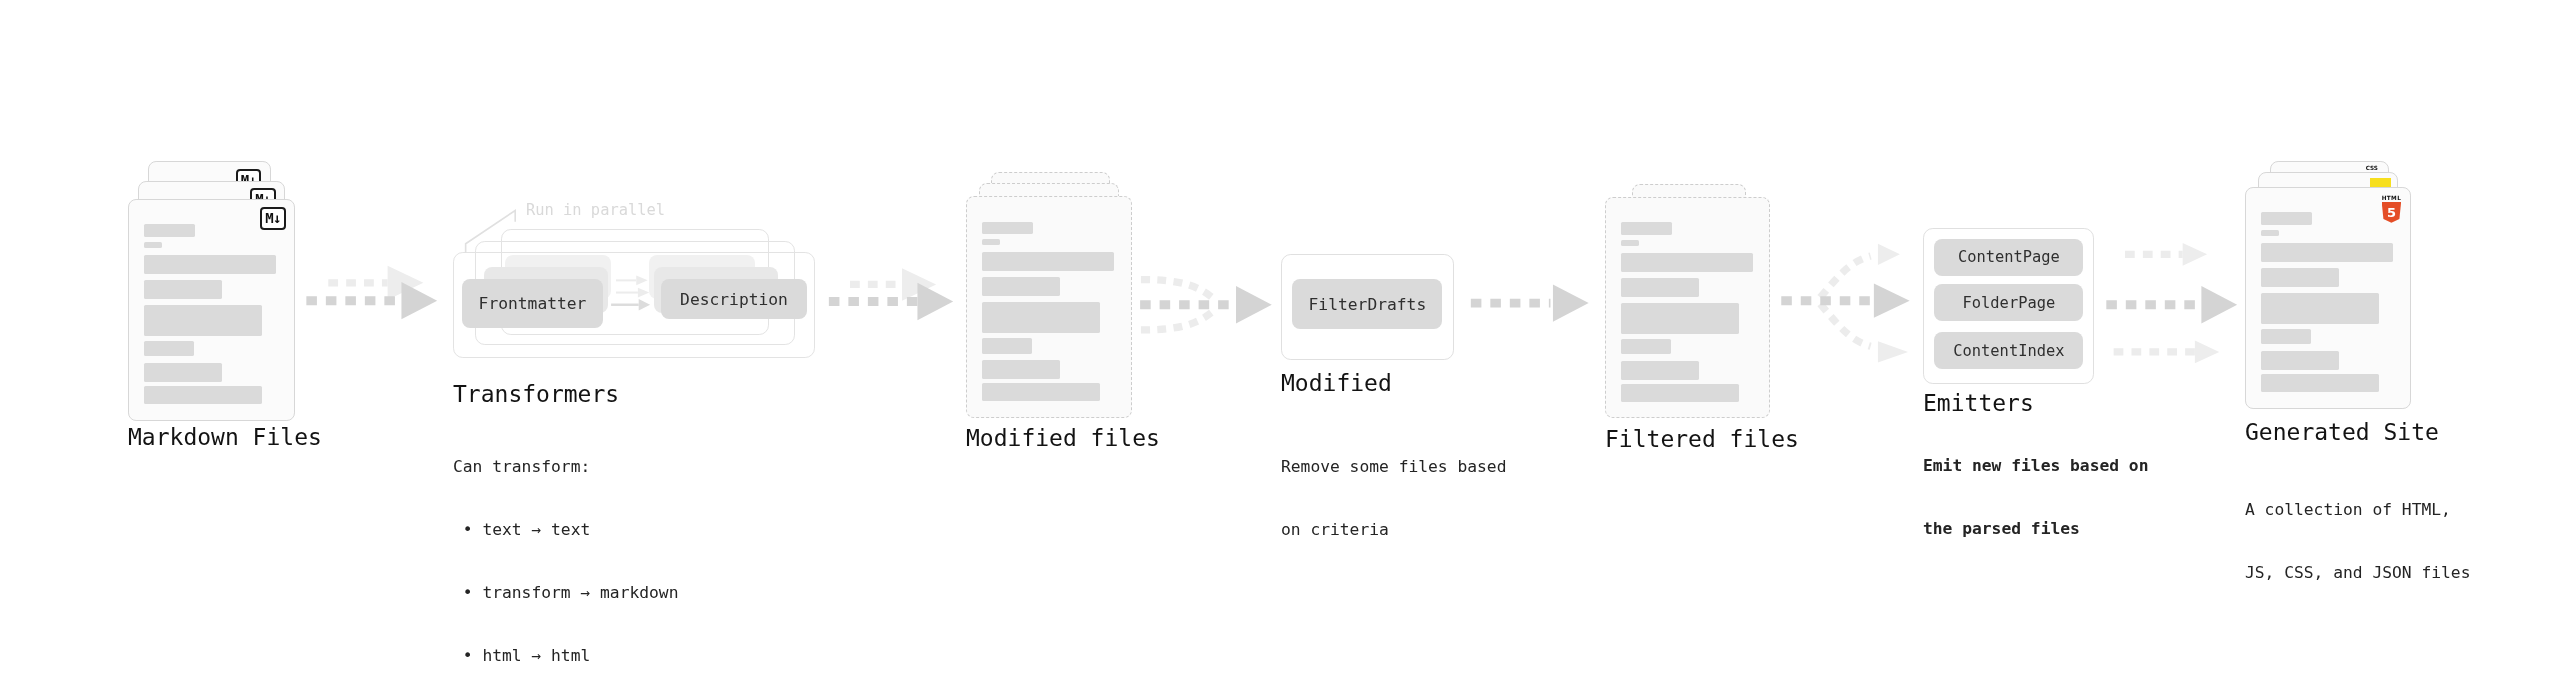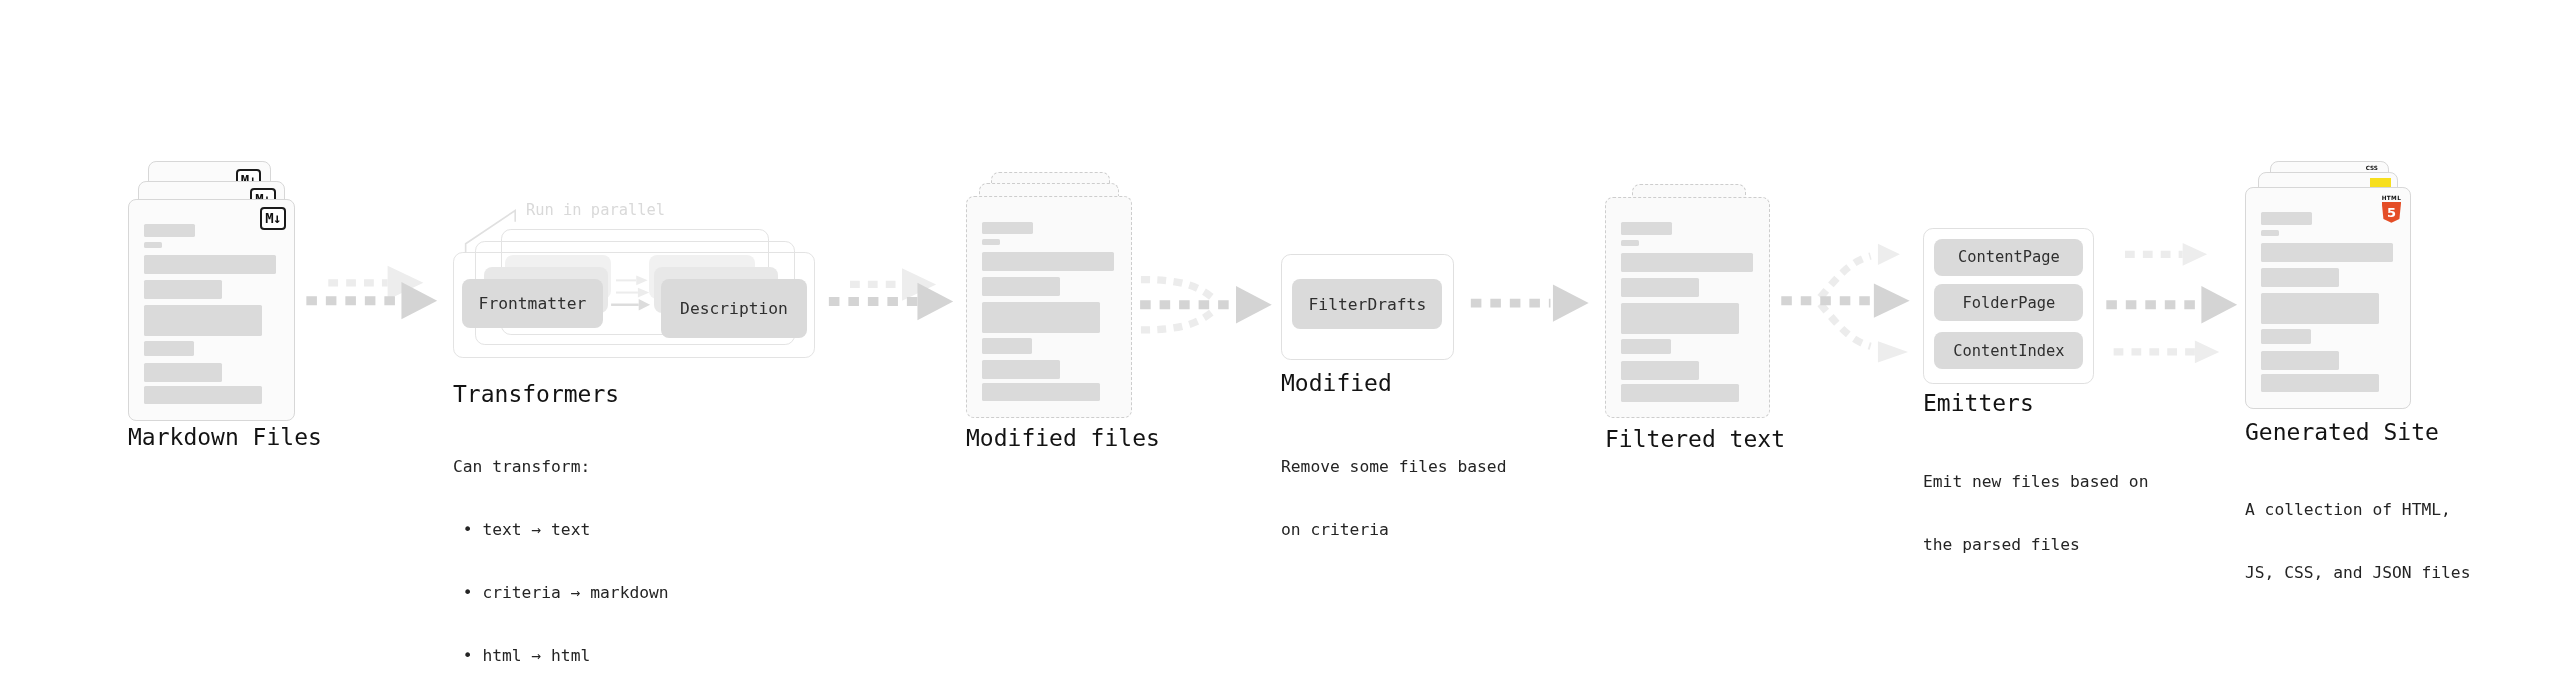--- a/index.html
+++ b/index.html
@@ -72,29 +72,29 @@
     <div class="outline-box" style="left:501px;top:229px;width:268px;height:106px;"></div>
     <div class="outline-box" style="left:475px;top:241px;width:320px;height:104px;"></div>
     <div class="outline-box" style="left:453px;top:252px;width:362px;height:106px;"></div>
 
     <div class="chip ghost2" style="left:505px;top:255px;width:106px;height:44px;"></div>
     <div class="chip ghost1" style="left:484px;top:267px;width:124px;height:46px;"></div>
     <div class="chip" style="left:462px;top:279px;width:141px;height:49px;">Frontmatter</div>
 
     <div class="chip ghost2" style="left:649px;top:255px;width:106px;height:44px;"></div>
     <div class="chip ghost1" style="left:654px;top:267px;width:124px;height:46px;"></div>
-    <div class="chip" style="left:661px;top:279px;width:146px;height:59px;">Description</div>
+    <div class="chip" style="left:661px;top:279px;width:146px;height:40px;">Description</div>
 
     <div class="note" style="left:526px;top:202px;">Run in parallel</div>
   </div>
   <div class="title" style="left:453px;top:382px;">Transformers</div>
   <div class="body" style="left:453px;top:414px;">
     <div>Can transform:</div>
     <div> • text → text</div>
-    <div> • criteria → markdown</div>
+    <div> • transform → markdown</div>
     <div> • html → html</div>
   </div>
 
   <div class="stage" style="left:966px;top:172px;width:195px;height:341px;">
     <div class="doc dashed" style="left:25px;top:0;width:119px;height:57px;"></div>
     <div class="doc dashed" style="left:13px;top:11.4px;width:140px;height:57px;"></div>
     <div class="doc dashed" style="left:0;top:24.4px;width:166px;height:222px;">
         <div class="bar" style="width: 51px; height: 12.2px; top: 24.4px;"></div>
         <div class="bar" style="width: 18px; height: 5.7px; top: 42px;"></div>
         <div class="bar" style="width: 132px; height: 18.7px; top: 55px;"></div>
@@ -123,30 +123,30 @@
         <div class="bar" style="width: 51px; height: 12.2px; top: 24.4px;"></div>
         <div class="bar" style="width: 18px; height: 5.7px; top: 42px;"></div>
         <div class="bar" style="width: 132px; height: 18.7px; top: 55px;"></div>
         <div class="bar" style="width: 78px; height: 18.7px; top: 80px;"></div>
         <div class="bar" style="width: 118px; height: 31px; top: 105px;"></div>
         <div class="bar" style="width: 50px; height: 15.4px; top: 141px;"></div>
         <div class="bar" style="width: 78px; height: 18.7px; top: 163px;"></div>
         <div class="bar" style="width: 118px; height: 18px; top: 186px;"></div>
       </div>
   </div>
-  <div class="title" style="left:1605px;top:427px;">Filtered text</div>
+  <div class="title" style="left:1605px;top:427px;">Filtered files</div>
 
   <div class="stage" style="left:1923px;top:228px;">
     <div class="group-box" style="left:0;top:0;width:171px;height:156px;"></div>
     <div class="chip" style="left:11.4px;top:10.6px;width:149px;height:37px;font-size:15.4px;">ContentPage</div>
     <div class="chip" style="left:11.4px;top:56px;width:149px;height:37px;font-size:15.4px;">FolderPage</div>
     <div class="chip" style="left:11.4px;top:104px;width:149px;height:37px;font-size:15.4px;">ContentIndex</div>
   </div>
   <div class="title" style="left:1923px;top:391px;">Emitters</div>
-  <div class="body" style="left:1923px;top:429px;">
+  <div class="body" style="left:1923px;top:413px;font-weight:bold;">
     <div>Emit new files based on</div>
     <div>the parsed files</div>
   </div>
 
   <div class="stage" style="left:2245px;top:161px;width:195px;height:341px;">
     <div class="doc" style="left:25px;top:0;width:119px;height:57px;">
       <div class="css-badge">
         <div class="w">CSS</div>
         <div class="u"></div>
       </div>

